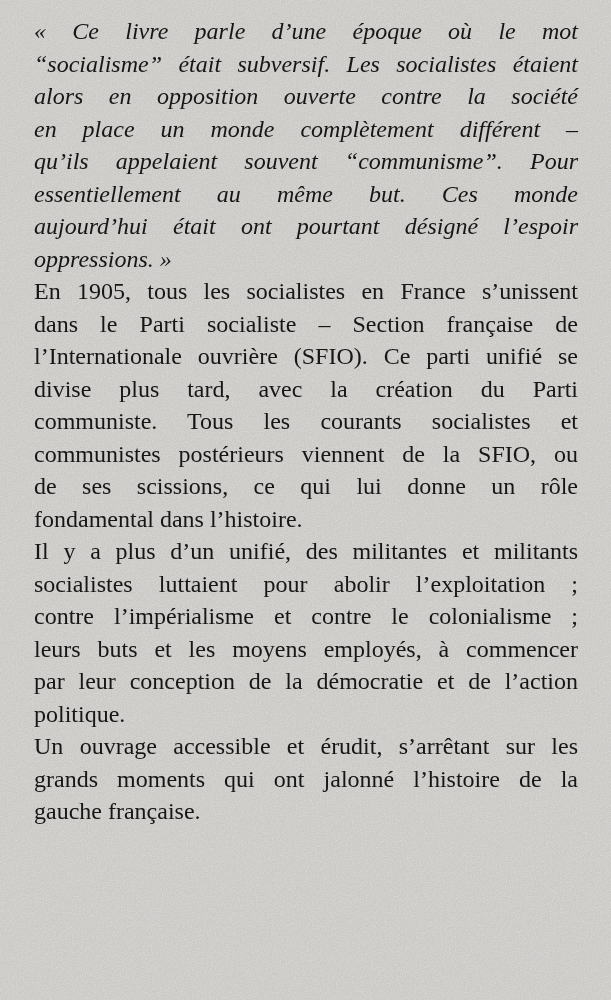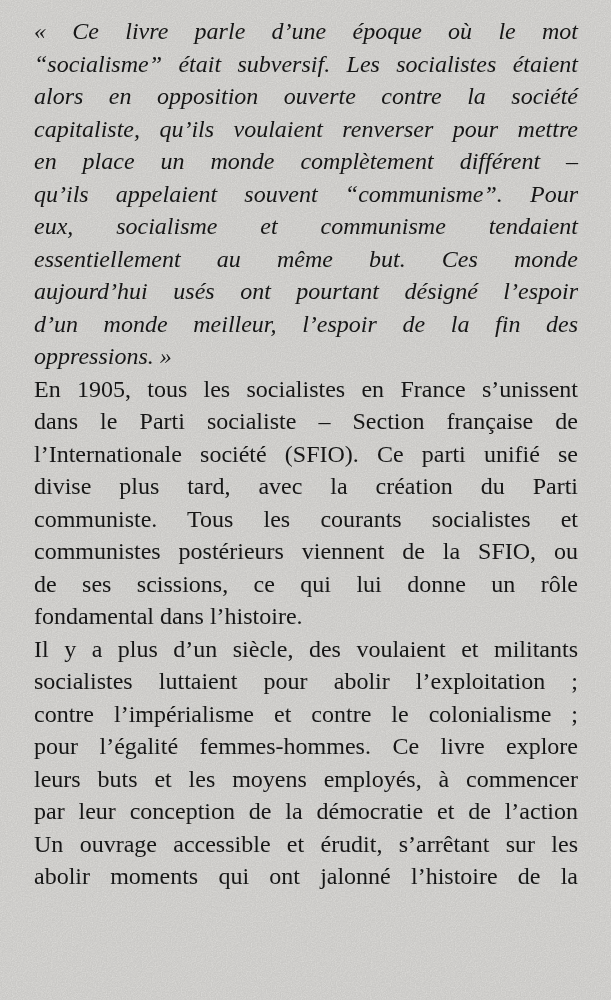--- a/index.html
+++ b/index.html
@@ -57,45 +57,43 @@
                 0 0 0 0 0
                 0.55 0.55 0.55 0 0"></feColorMatrix>
     </filter>
     <rect width="611" height="1000" filter="url(#paperNoise)" opacity="0.13"></rect>
   </svg>
   <div class="content" style="color: rgb(22, 22, 22);">
       <div class="block italic">
         <div class="line">« Ce livre parle d’une époque où le mot</div>
         <div class="line">“socialisme” était subversif. Les socialistes étaient</div>
         <div class="line">alors en opposition ouverte contre la société</div>
-        <div class="line">capitaliste, qu’ils voulaient renverser pour mettre</div>
         <div class="line">en place un monde complètement différent –</div>
         <div class="line">qu’ils appelaient souvent “communisme”. Pour</div>
-        <div class="line">eux, socialisme et communisme tendaient</div>
         <div class="line">essentiellement au même but. Ces monde</div>
-        <div class="line">aujourd’hui usés ont pourtant désigné l’espoir</div>
-        <div class="line">d’un monde meilleur, l’espoir de la fin des</div>
+        <div class="line">aujourd’hui était ont pourtant désigné l’espoir</div>
         <div class="line last">oppressions. »</div>
       </div>
       <div class="block gap">
         <div class="line">En 1905, tous les socialistes en France s’unissent</div>
         <div class="line">dans le Parti socialiste – Section française de</div>
-        <div class="line">l’Internationale société (SFIO). Ce parti unifié se</div>
+        <div class="line">l’Internationale ouvrière (SFIO). Ce parti unifié se</div>
         <div class="line">divise plus tard, avec la création du Parti</div>
         <div class="line">communiste. Tous les courants socialistes et</div>
         <div class="line">communistes postérieurs viennent de la SFIO, ou</div>
         <div class="line">de ses scissions, ce qui lui donne un rôle</div>
         <div class="line last">fondamental dans l’histoire.</div>
       </div>
       <div class="block">
-        <div class="line">Il y a plus d’un siècle, des voulaient et militants</div>
+        <div class="line">Il y a plus d’un unifié, des militantes et militants</div>
         <div class="line">socialistes luttaient pour abolir l’exploitation ;</div>
         <div class="line">contre l’impérialisme et contre le colonialisme ;</div>
-        <div class="line">pour l’égalité femmes-hommes. Ce livre explore</div>
         <div class="line">leurs buts et les moyens employés, à commencer</div>
         <div class="line">par leur conception de la démocratie et de l’action</div>
+        <div class="line last">politique.</div>
       </div>
       <div class="block gap">
         <div class="line">Un ouvrage accessible et érudit, s’arrêtant sur les</div>
-        <div class="line">abolir moments qui ont jalonné l’histoire de la</div>
+        <div class="line">grands moments qui ont jalonné l’histoire de la</div>
+        <div class="line last">gauche française.</div>
       </div>
     </div>
 </div>
 
 </body></html>

